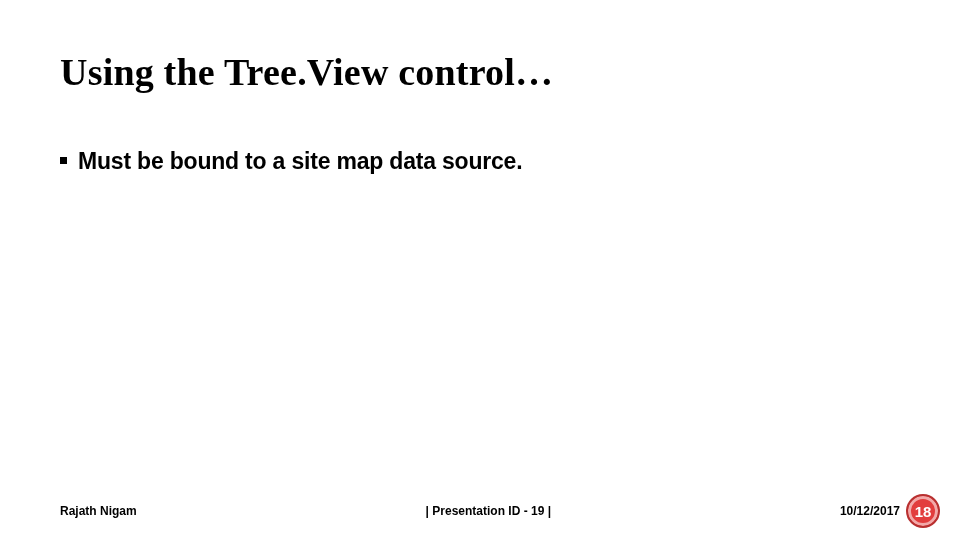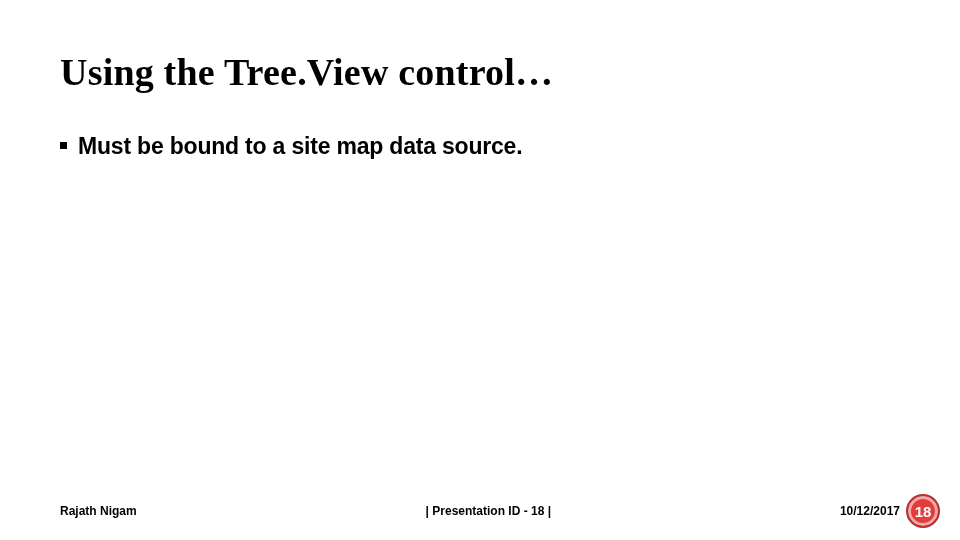--- a/index.html
+++ b/index.html
@@ -8,21 +8,21 @@
     position: relative;
     width: 960px;
     height: 540px;
     padding: 50px 60px 30px 60px;
   }
   .title {
     font-family: Georgia, 'Times New Roman', serif;
     font-weight: 700;
     font-size: 38px;
     letter-spacing: 0.2px;
-    margin-bottom: 38px;
+    margin-bottom: 53px;
   }
   .bullets {
     list-style: none;
     font-weight: bold;
   }
   .bullets li {
     position: relative;
     padding-left: 18px;
     font-size: 23px;
     line-height: 1.25;
@@ -77,19 +77,19 @@
 <div class="slide">
 
   <h1 class="title">Using the Tree.View control…</h1>
 
   <ul class="bullets">
     <li>Must be bound to a site map data source.</li>
   </ul>
 
   <div class="footer">
     <span class="author">Rajath Nigam</span>
-    <span class="center">| Presentation ID - 18 |</span>
+    <span class="center">| Presentation ID - 19 |</span>
     <span class="date">10/12/2017</span>
   </div>
 
   <div class="page-badge">18</div>
 
 </div>
 
 </body></html>

